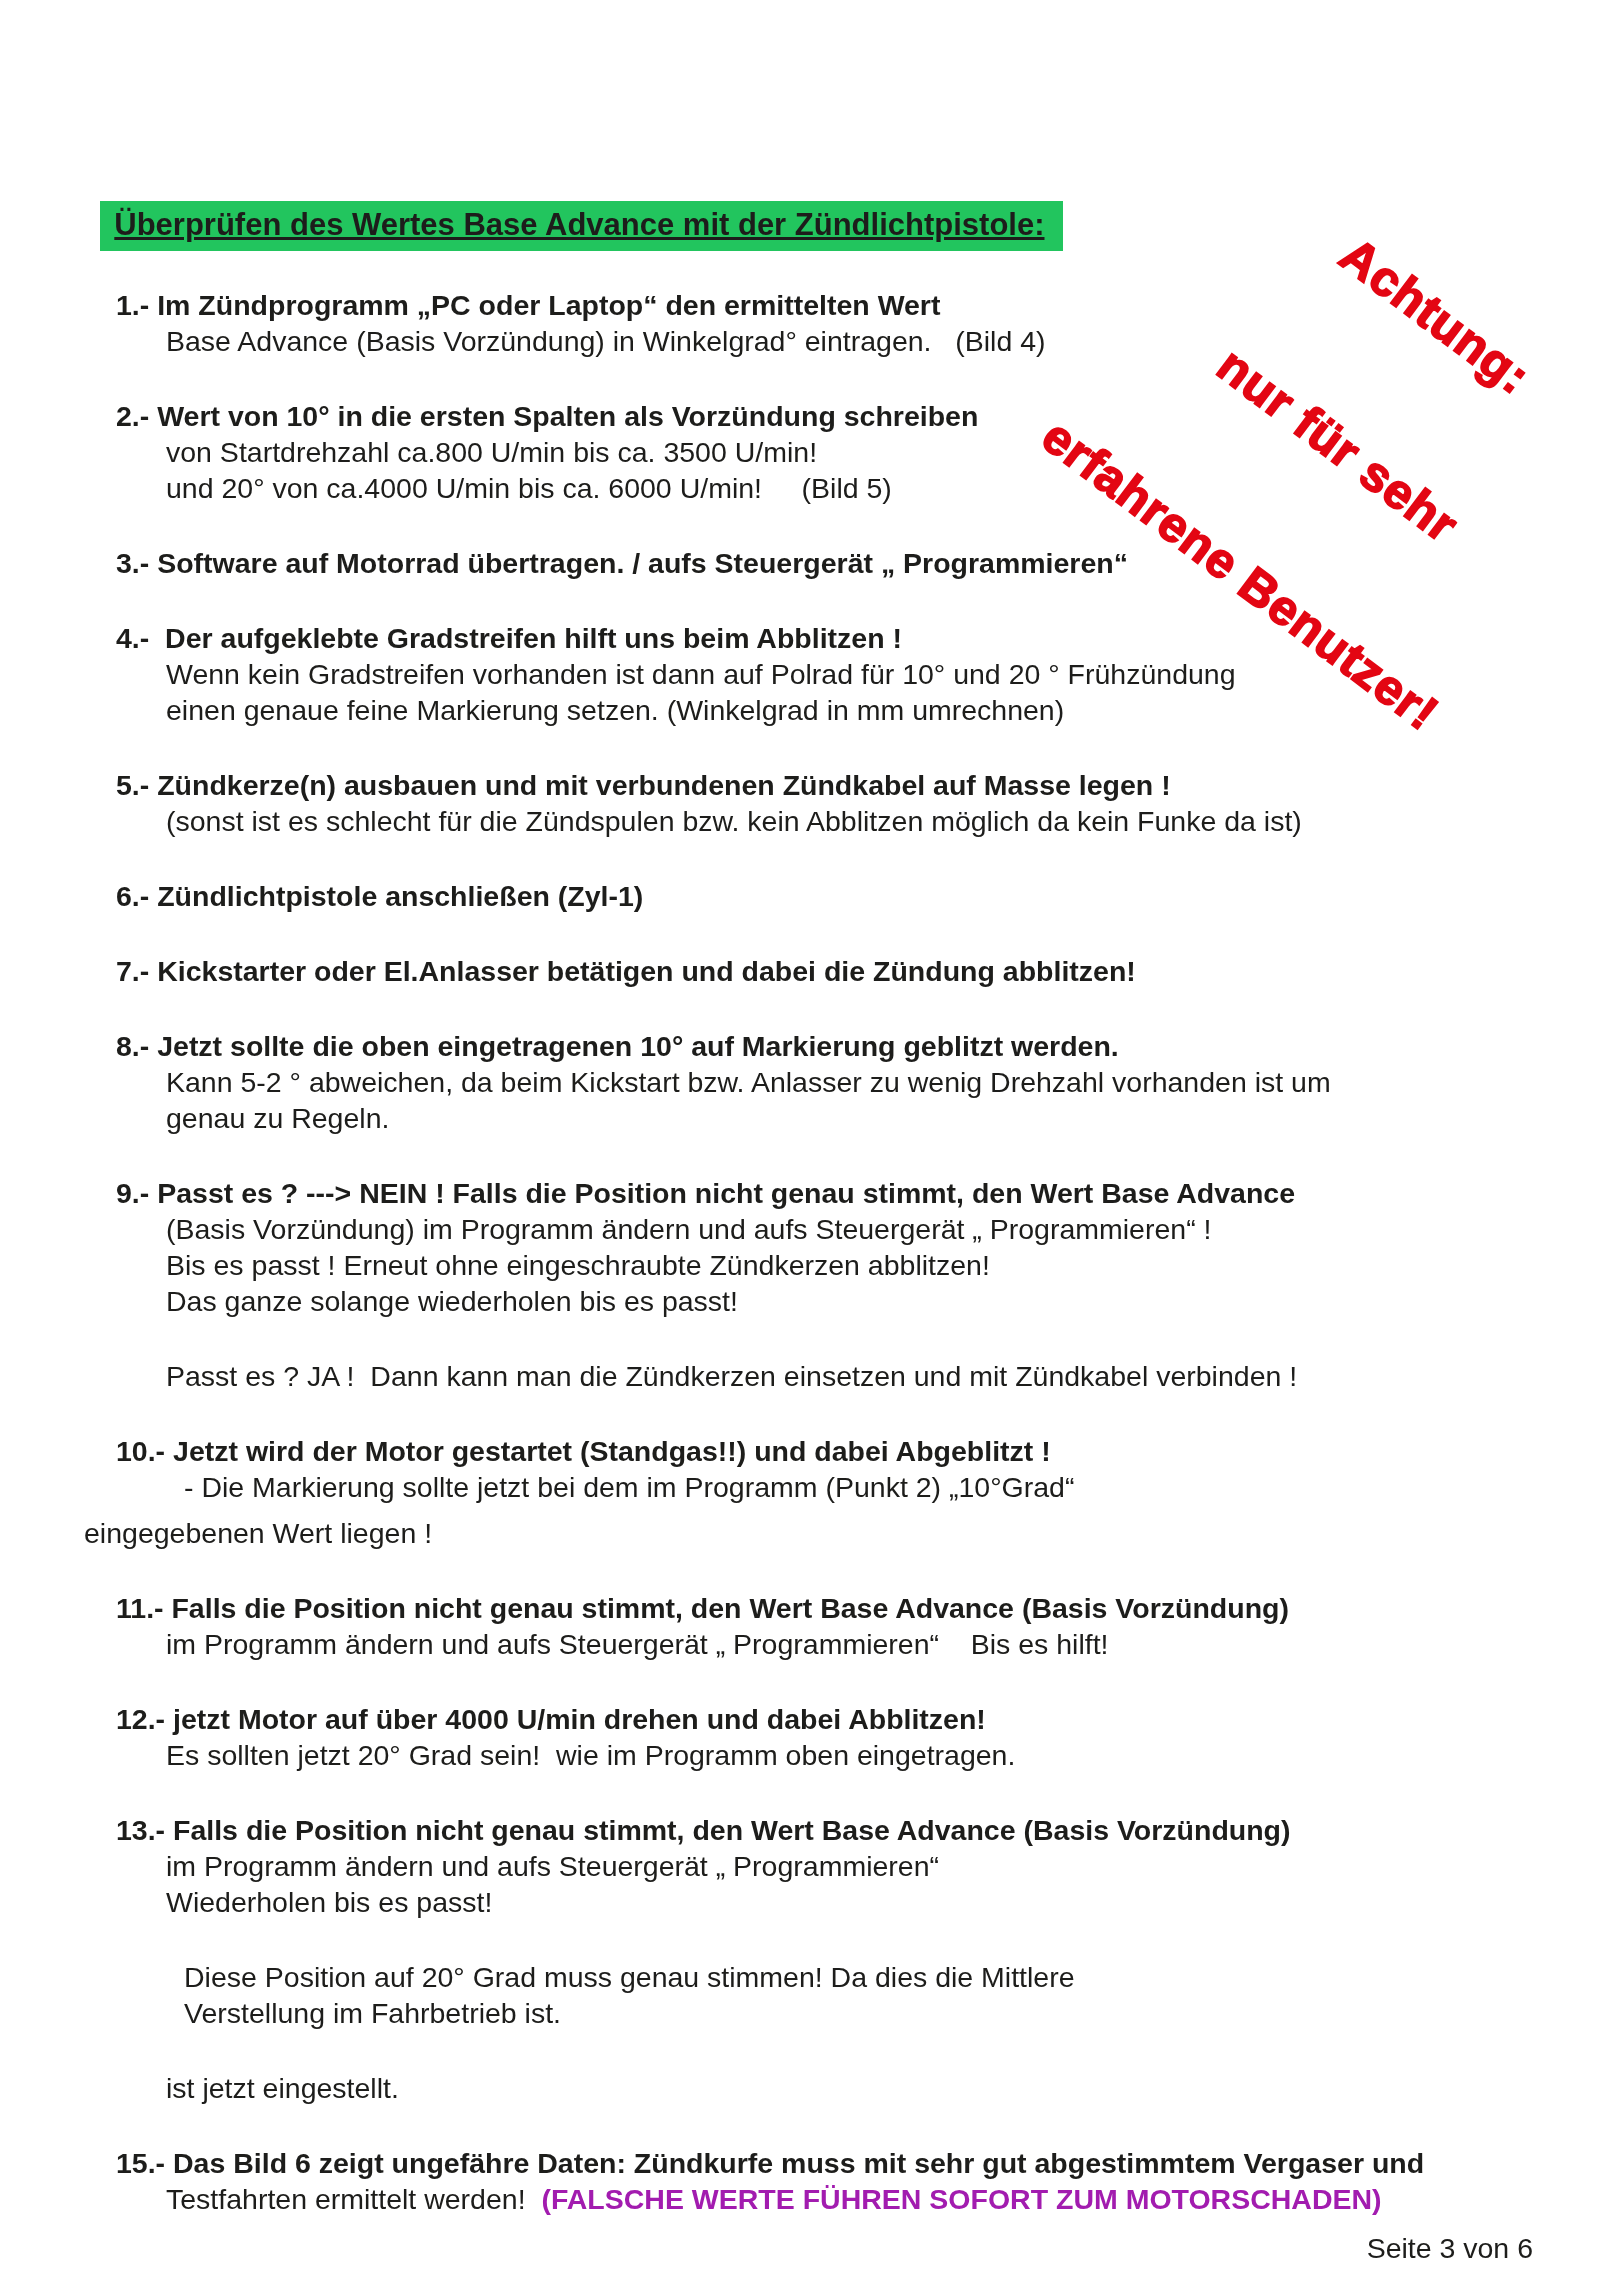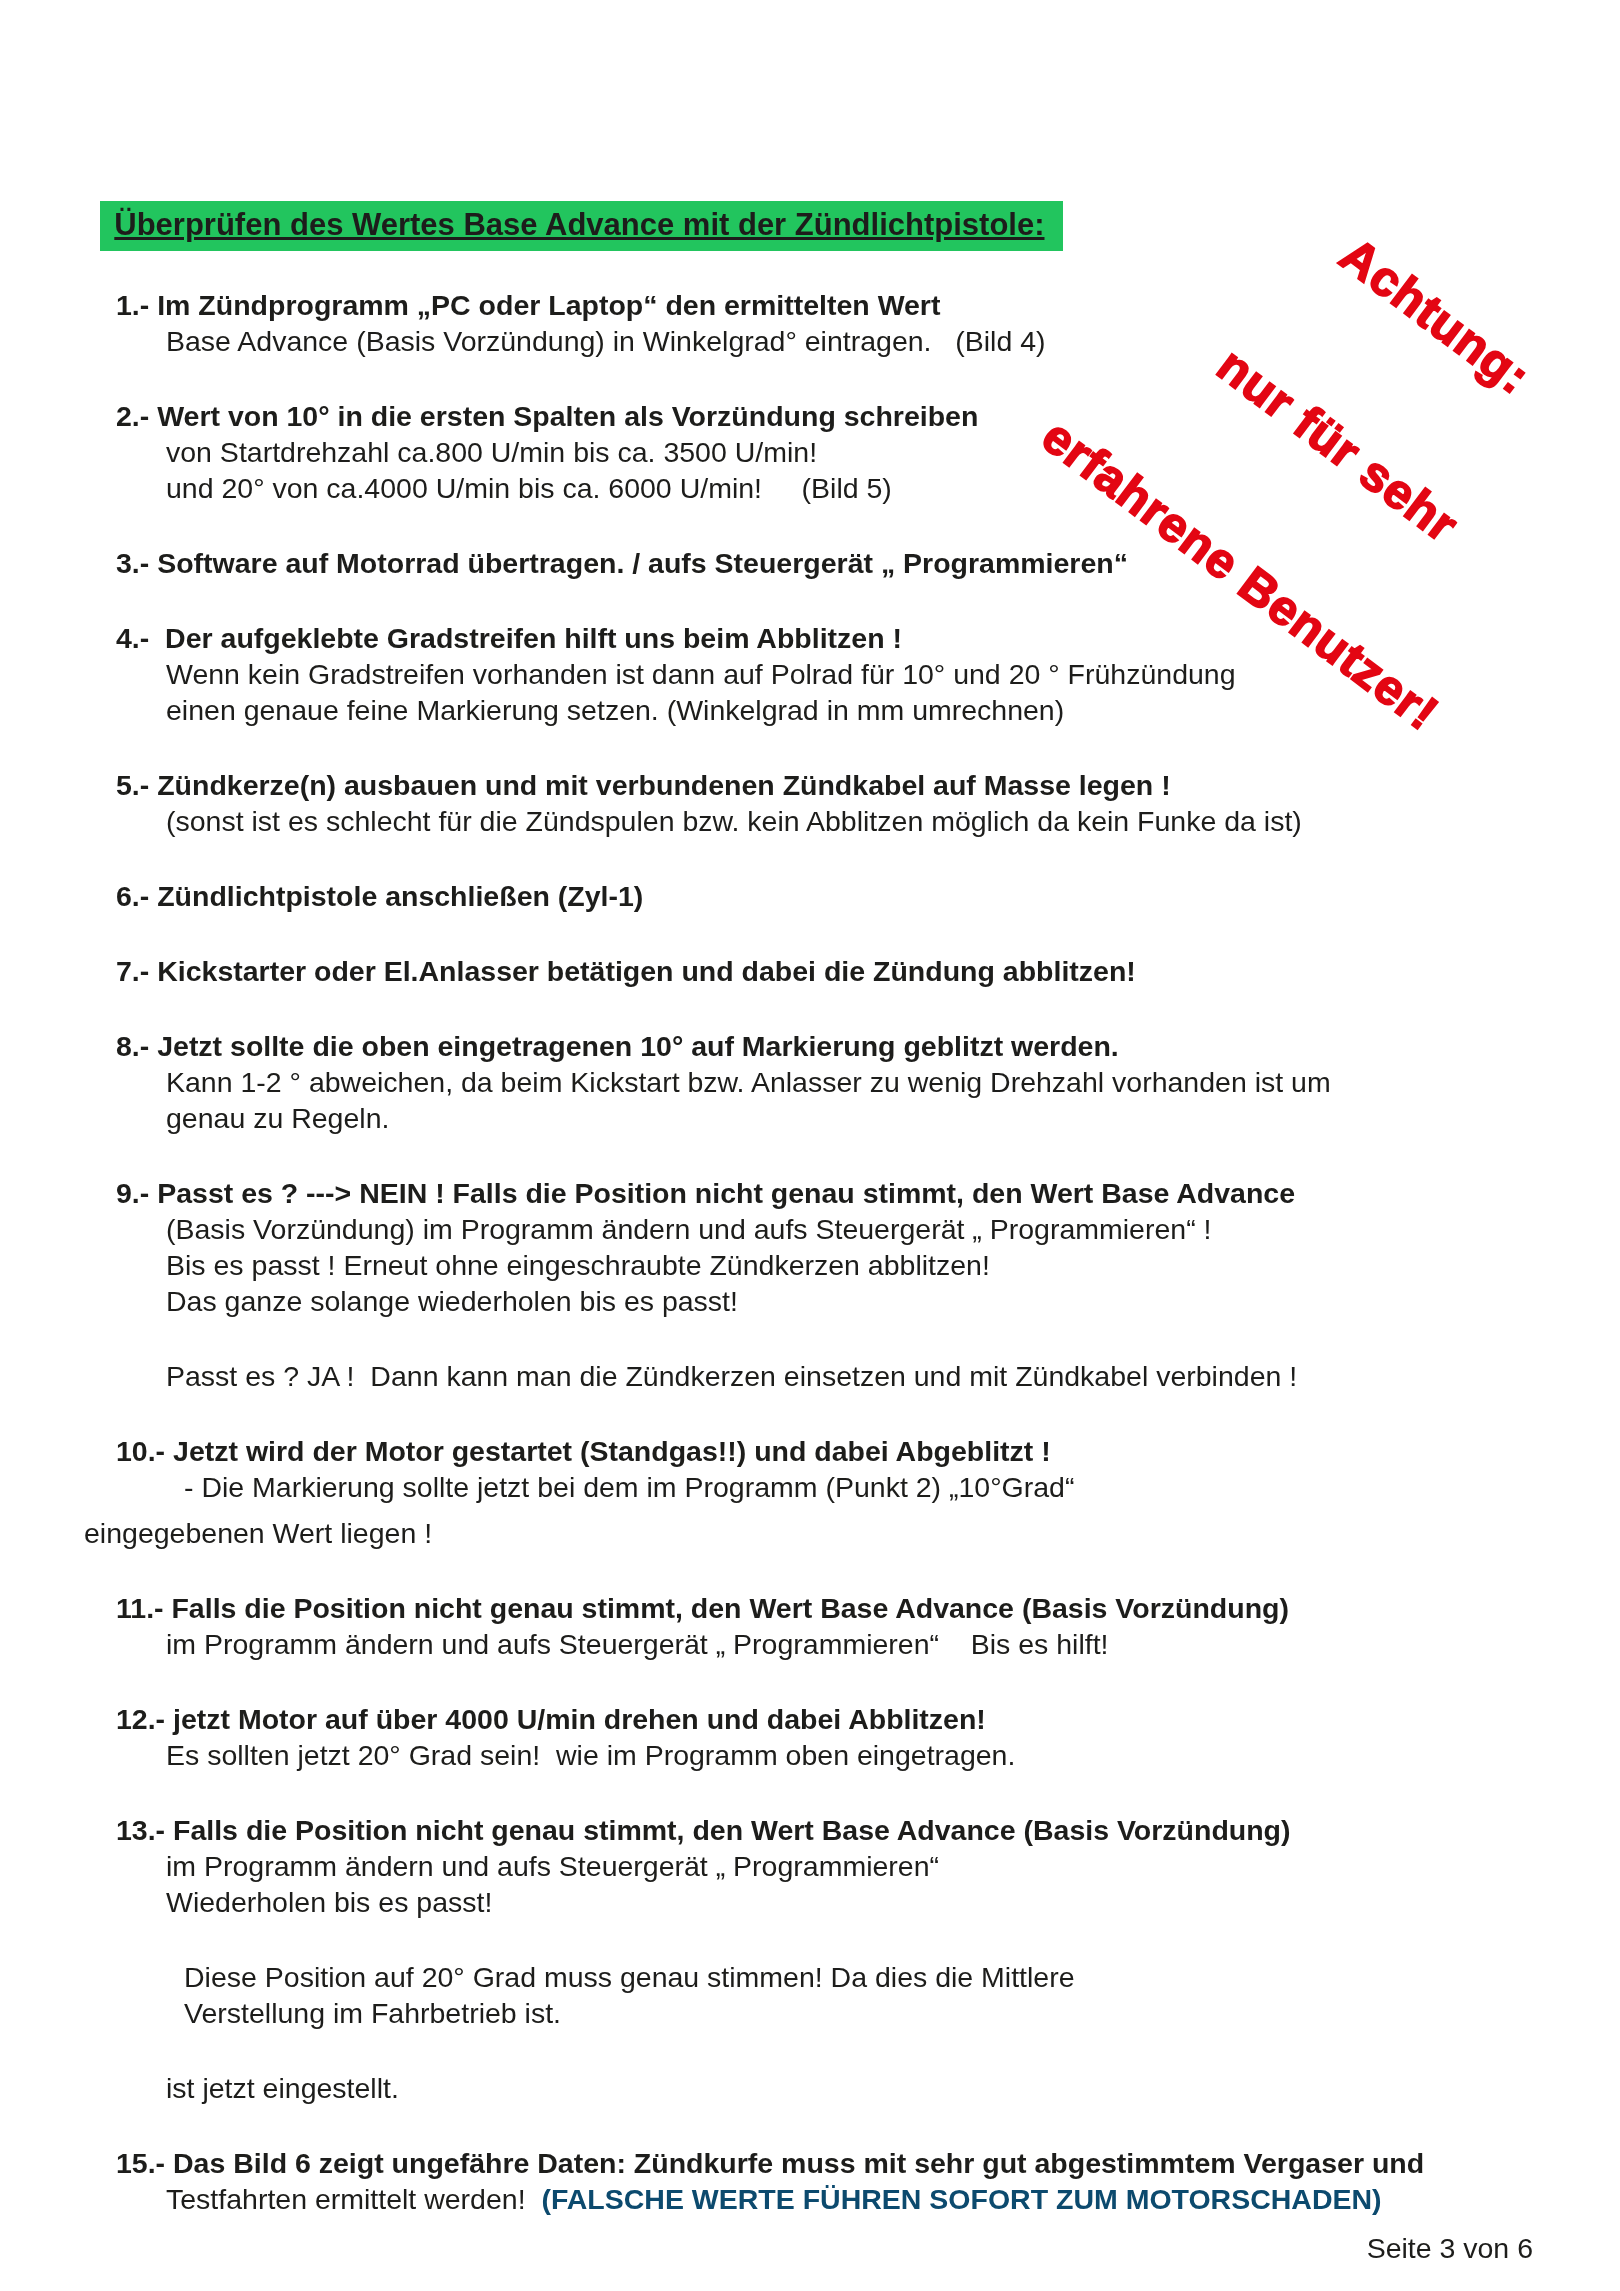--- a/index.html
+++ b/index.html
@@ -29,21 +29,21 @@
   .block { margin-bottom: 39px; }
   .line {
     font-size: 28.5px;
     line-height: 36px;
     white-space: pre;
   }
   .i0 { padding-left: 116px; font-weight: bold; }
   .i1 { padding-left: 166px; }
   .i2 { padding-left: 184px; }
   .i3 { padding-left: 84px; margin-top: 10px; }
-  .red { color: #0c4a6e; font-weight: bold; }
+  .red { color: #a21caf; font-weight: bold; }
 
   .warning {
     position: absolute;
     left: 1094px; top: 148px;
     width: 488px;
     transform: rotate(37deg);
     transform-origin: center center;
     color: #e30613;
     -webkit-text-stroke: 1.8px #e30613;
     font-weight: bold;
@@ -99,21 +99,21 @@
           <div class="line i1">(sonst ist es schlecht für die Zündspulen bzw. kein Abblitzen möglich da kein Funke da ist)</div>
         </div>
         <div class="block">
           <div class="line i0">6.- Zündlichtpistole anschließen (Zyl-1)</div>
         </div>
         <div class="block">
           <div class="line i0">7.- Kickstarter oder El.Anlasser betätigen und dabei die Zündung abblitzen!</div>
         </div>
         <div class="block">
           <div class="line i0">8.- Jetzt sollte die oben eingetragenen 10° auf Markierung geblitzt werden.</div>
-          <div class="line i1">Kann 1-2 ° abweichen, da beim Kickstart bzw. Anlasser zu wenig Drehzahl vorhanden ist um</div>
+          <div class="line i1">Kann 5-2 ° abweichen, da beim Kickstart bzw. Anlasser zu wenig Drehzahl vorhanden ist um</div>
           <div class="line i1">genau zu Regeln.</div>
         </div>
         <div class="block">
           <div class="line i0">9.- Passt es ? ---&gt; NEIN ! Falls die Position nicht genau stimmt, den Wert Base Advance</div>
           <div class="line i1">(Basis Vorzündung) im Programm ändern und aufs Steuergerät „ Programmieren“ !</div>
           <div class="line i1">Bis es passt ! Erneut ohne eingeschraubte Zündkerzen abblitzen!</div>
           <div class="line i1">Das ganze solange wiederholen bis es passt!</div>
         </div>
         <div class="block">
           <div class="line i1">Passt es ? JA !  Dann kann man die Zündkerzen einsetzen und mit Zündkabel verbinden !</div>

